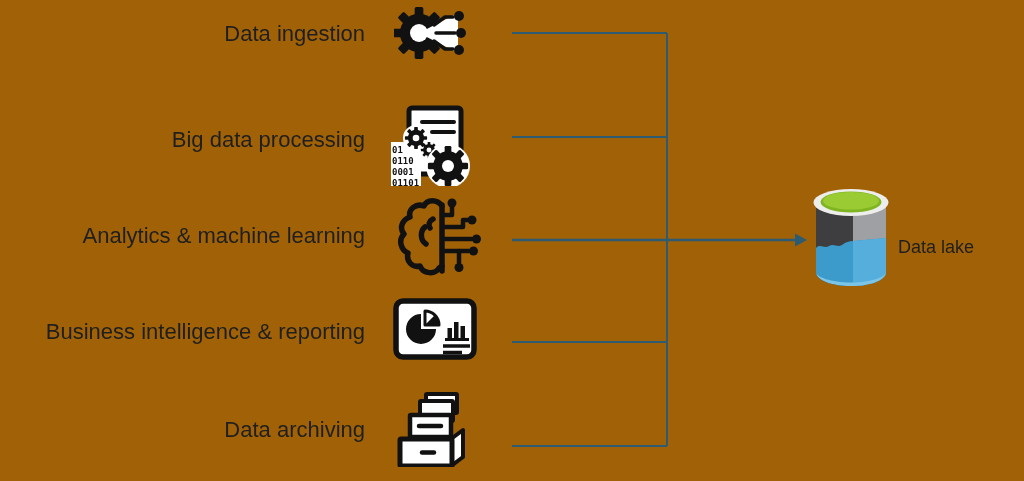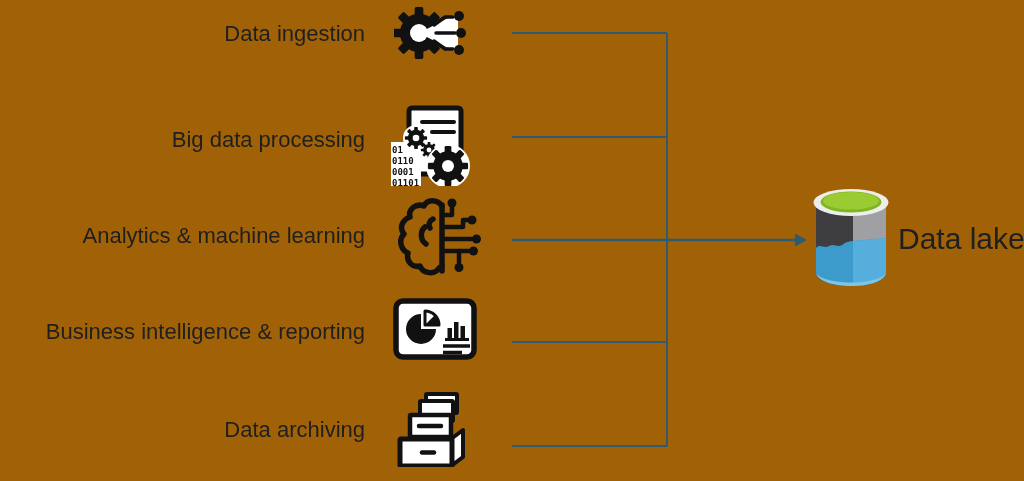--- a/index.html
+++ b/index.html
@@ -7,21 +7,21 @@
     position:relative;width:1024px;height:481px;background:#a16207;overflow:hidden;
     font-family:"Liberation Sans", sans-serif;
   }
   .connectors{position:absolute;left:0;top:0;}
   .row-label{
     position:absolute;right:659px;width:400px;text-align:right;
     font-size:22px;line-height:30px;color:#1f1f1f;white-space:nowrap;
   }
   .icon{position:absolute;}
   .lake-label{
-    position:absolute;left:898px;top:224px;font-size:30px;line-height:30px;color:#1f1f1f;white-space:nowrap;
+    position:absolute;left:898px;top:232px;font-size:18px;line-height:30px;color:#1f1f1f;white-space:nowrap;
   }
   .bin{font-family:"DejaVu Sans Mono", monospace;font-size:9px;font-weight:bold;fill:#111;}
 </style>
 </head>
 <body>
 
 <div class="canvas">
 
   <svg class="connectors" width="1024" height="481">
     <path d="M512,33 H667 M512,137 H667 M512,342 H667 M512,446 H667 M667,33 V446" stroke="#2D5B72" stroke-width="2" fill="none"></path>

